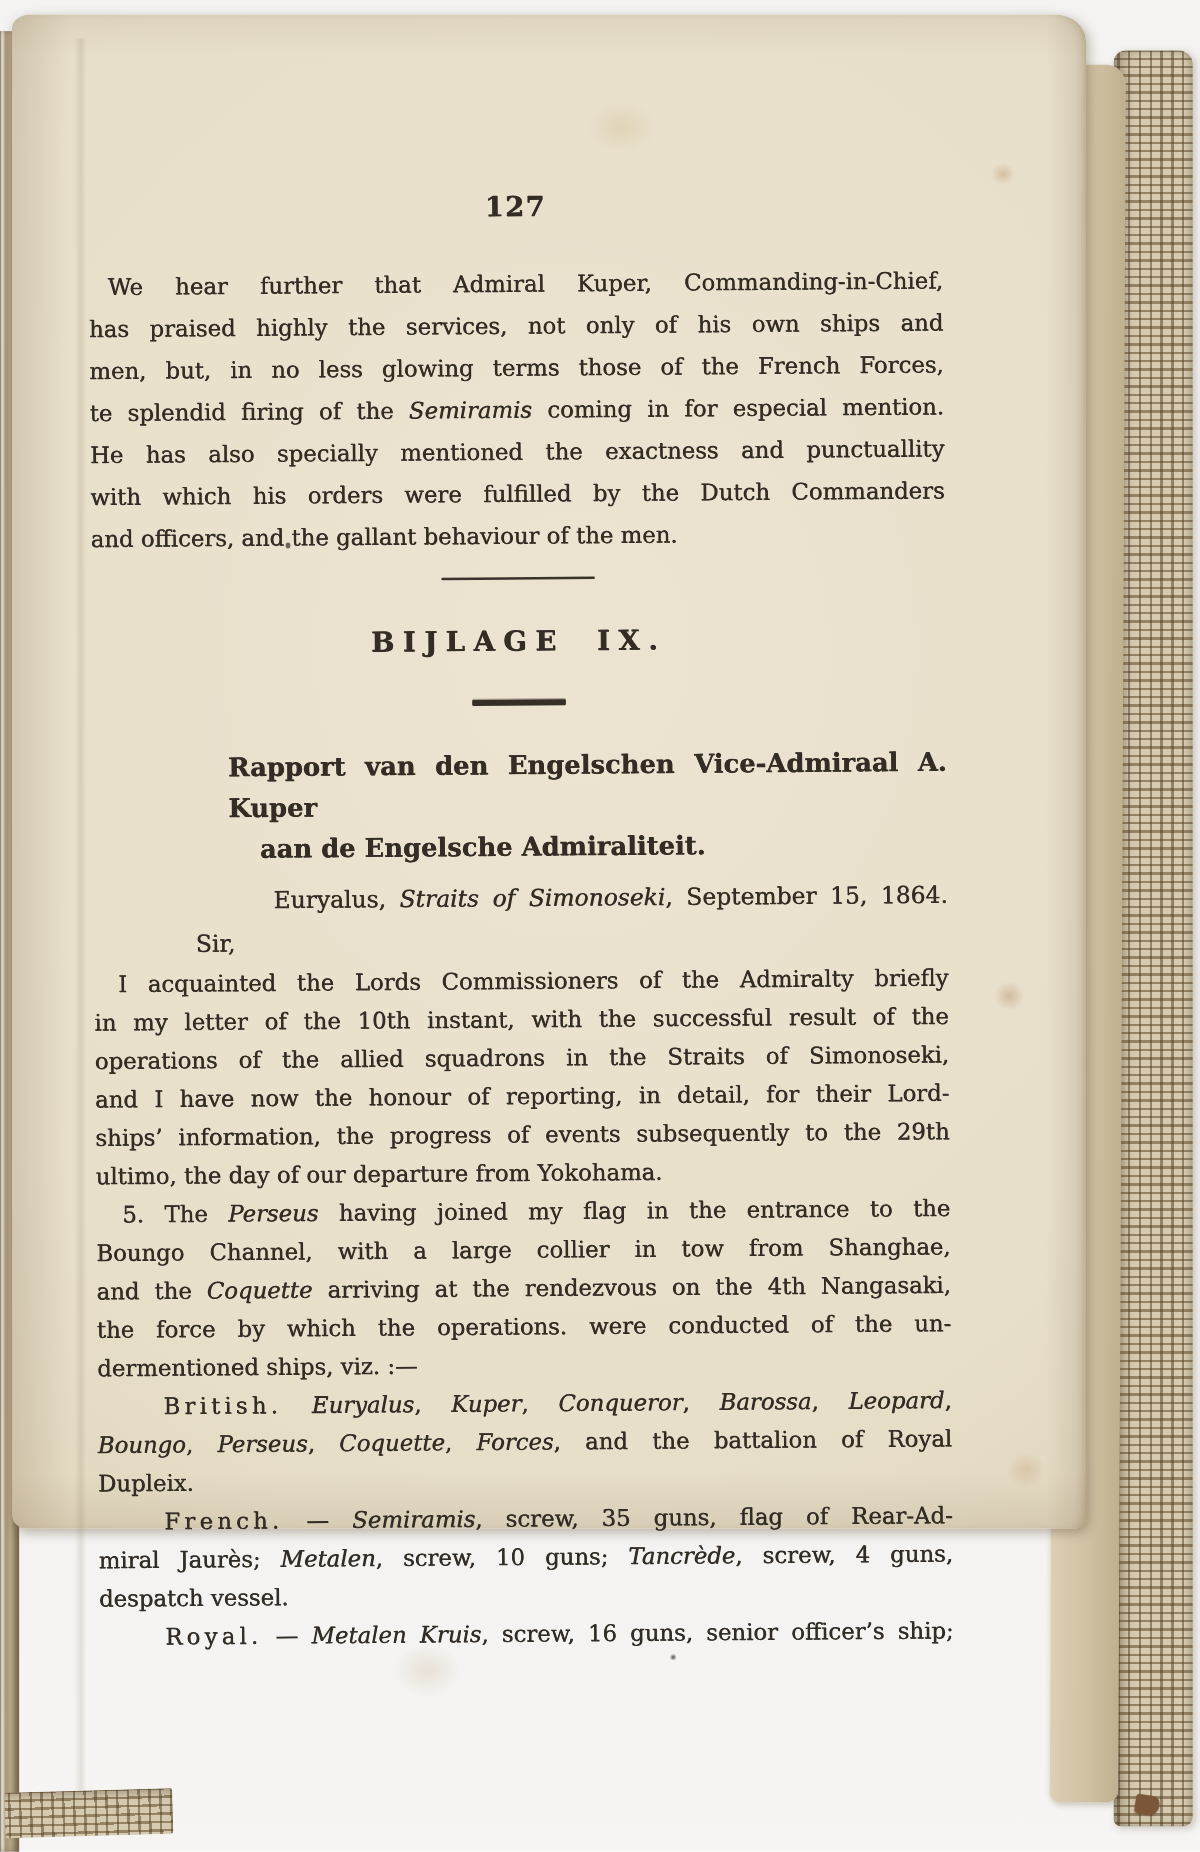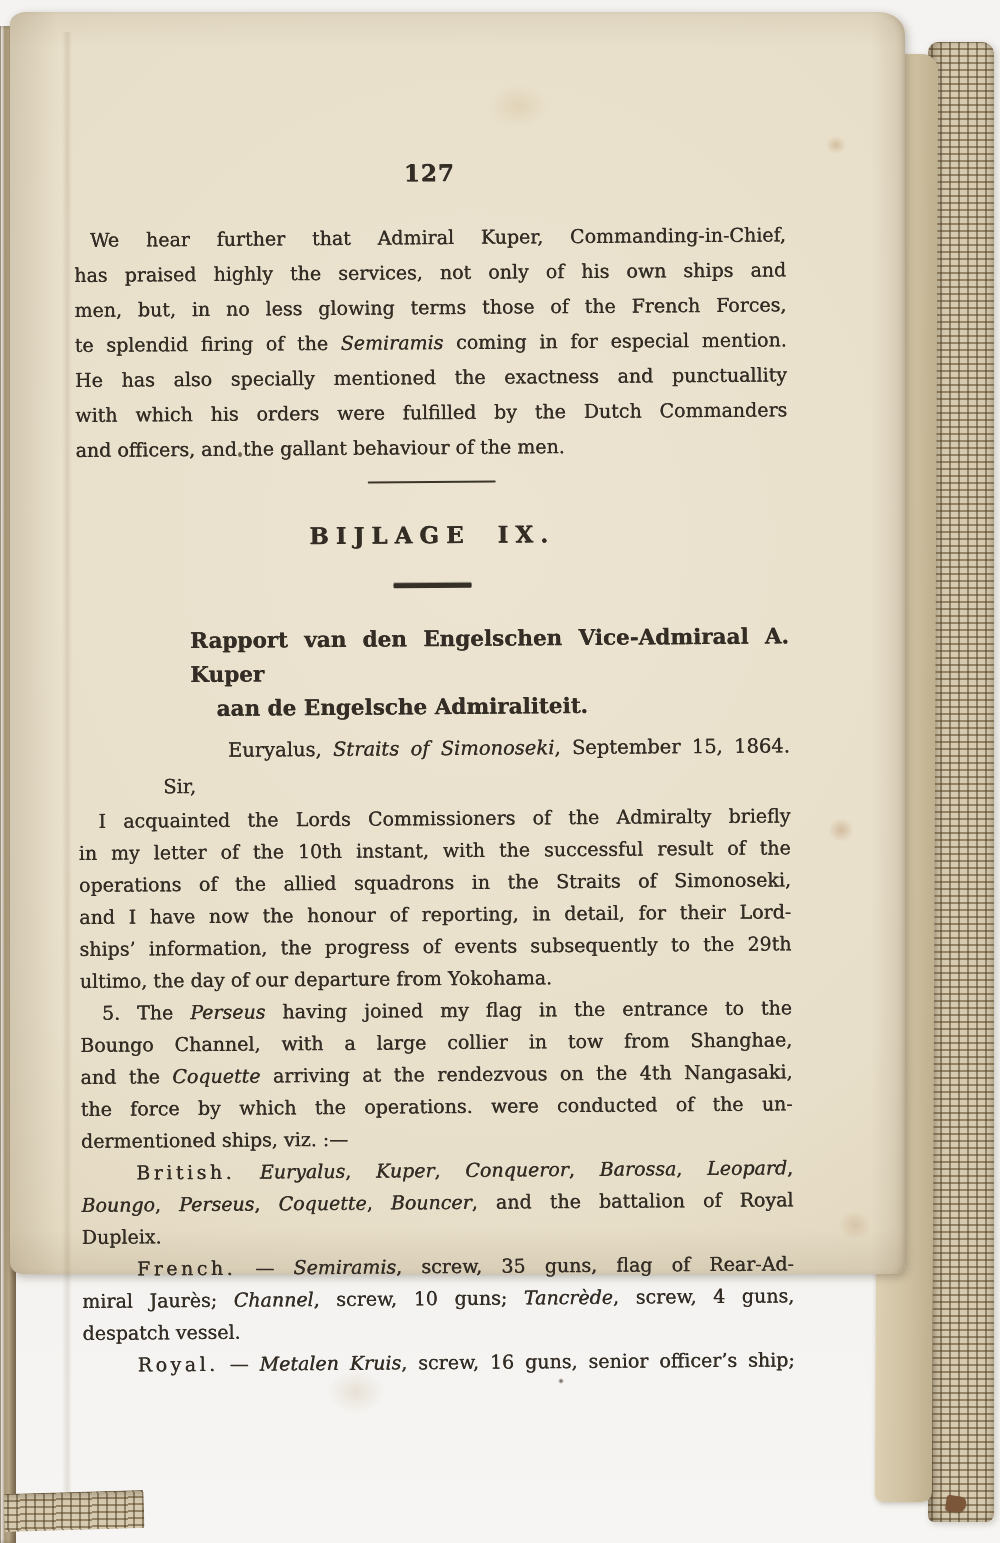--- a/index.html
+++ b/index.html
@@ -135,21 +135,21 @@
         <div class="line"><span>operations of the allied squadrons in the Straits of Simonoseki,</span></div>
         <div class="line"><span>and I have now the honour of reporting, in detail, for their Lord-</span></div>
         <div class="line"><span>ships’ information, the progress of events subsequently to the 29th</span></div>
         <div class="line noj"><span>ultimo, the day of our departure from Yokohama.</span></div>
         <div class="line" style="padding-left: 22px;"><span>5. The </span><span class="it">Perseus</span><span> having joined my flag in the entrance to the</span></div>
         <div class="line"><span>Boungo Channel, with a large collier in tow from Shanghae,</span></div>
         <div class="line"><span>and the </span><span class="it">Coquette</span><span> arriving at the rendezvous on the 4th Nangasaki,</span></div>
         <div class="line"><span>the force by which the operations. were conducted of the un-</span></div>
         <div class="line noj"><span>dermentioned ships, viz. :—</span></div>
         <div class="line" style="padding-left: 55px;"><span class="ls">British.</span><span> </span><span class="it">Euryalus</span><span>, </span><span class="it">Kuper</span><span>, </span><span class="it">Conqueror</span><span>, </span><span class="it">Barossa</span><span>, </span><span class="it">Leopard</span><span>,</span></div>
-        <div class="line"><span class="it">Boungo</span><span>, </span><span class="it">Perseus</span><span>, </span><span class="it">Coquette</span><span>, </span><span class="it">Bouncer</span><span>, and the battalion of Royal</span></div>
+        <div class="line"><span class="it">Boungo</span><span>, </span><span class="it">Perseus</span><span>, </span><span class="it">Coquette</span><span>, </span><span class="it">Forces</span><span>, and the battalion of Royal</span></div>
         <div class="line noj"><span>Dupleix.</span></div>
         <div class="line" style="padding-left: 55px;"><span class="ls">French.</span><span> — </span><span class="it">Semiramis</span><span>, screw, 35 guns, flag of Rear-Ad-</span></div>
-        <div class="line"><span>miral Jaurès; </span><span class="it">Channel</span><span>, screw, 10 guns; </span><span class="it">Tancrède</span><span>, screw, 4 guns,</span></div>
+        <div class="line"><span>miral Jaurès; </span><span class="it">Metalen</span><span>, screw, 10 guns; </span><span class="it">Tancrède</span><span>, screw, 4 guns,</span></div>
         <div class="line noj"><span>despatch vessel.</span></div>
         <div class="line" style="padding-left: 55px;"><span class="ls">Royal.</span><span> — </span><span class="it">Metalen Kruis</span><span>, screw, 16 guns, senior officer’s ship;</span></div>
       </div>
   </div>
 </div>
 
 </body></html>

